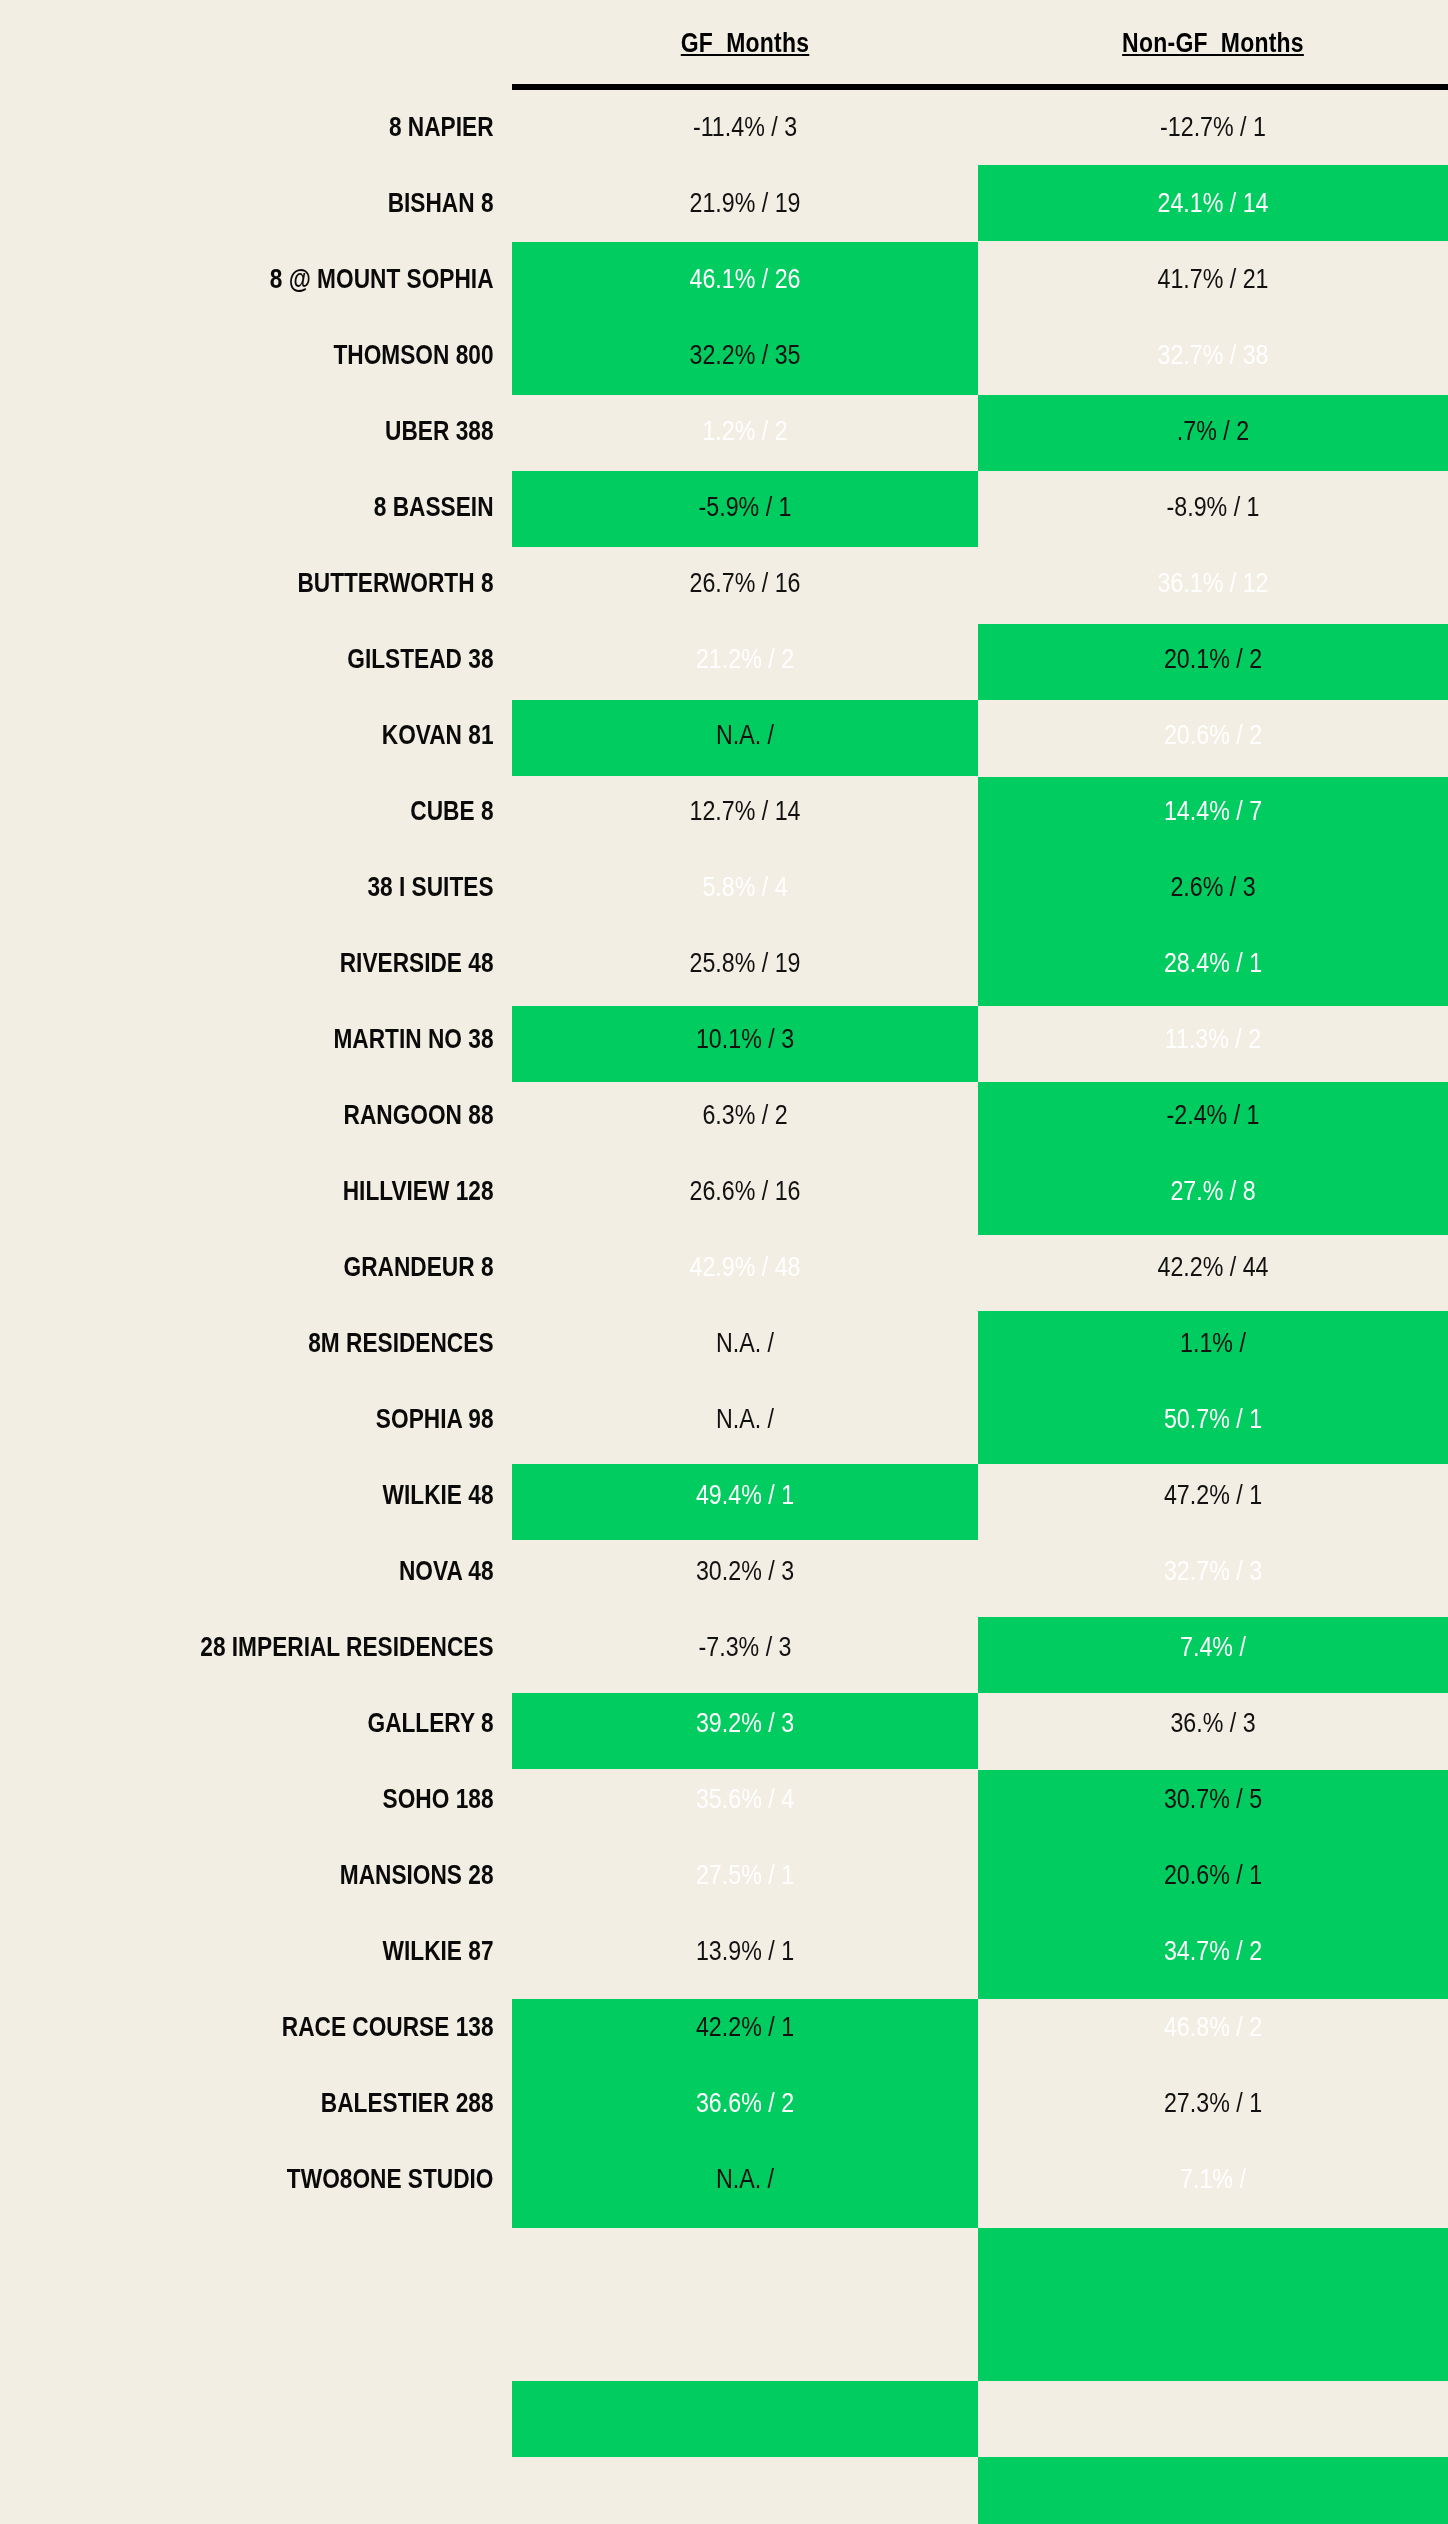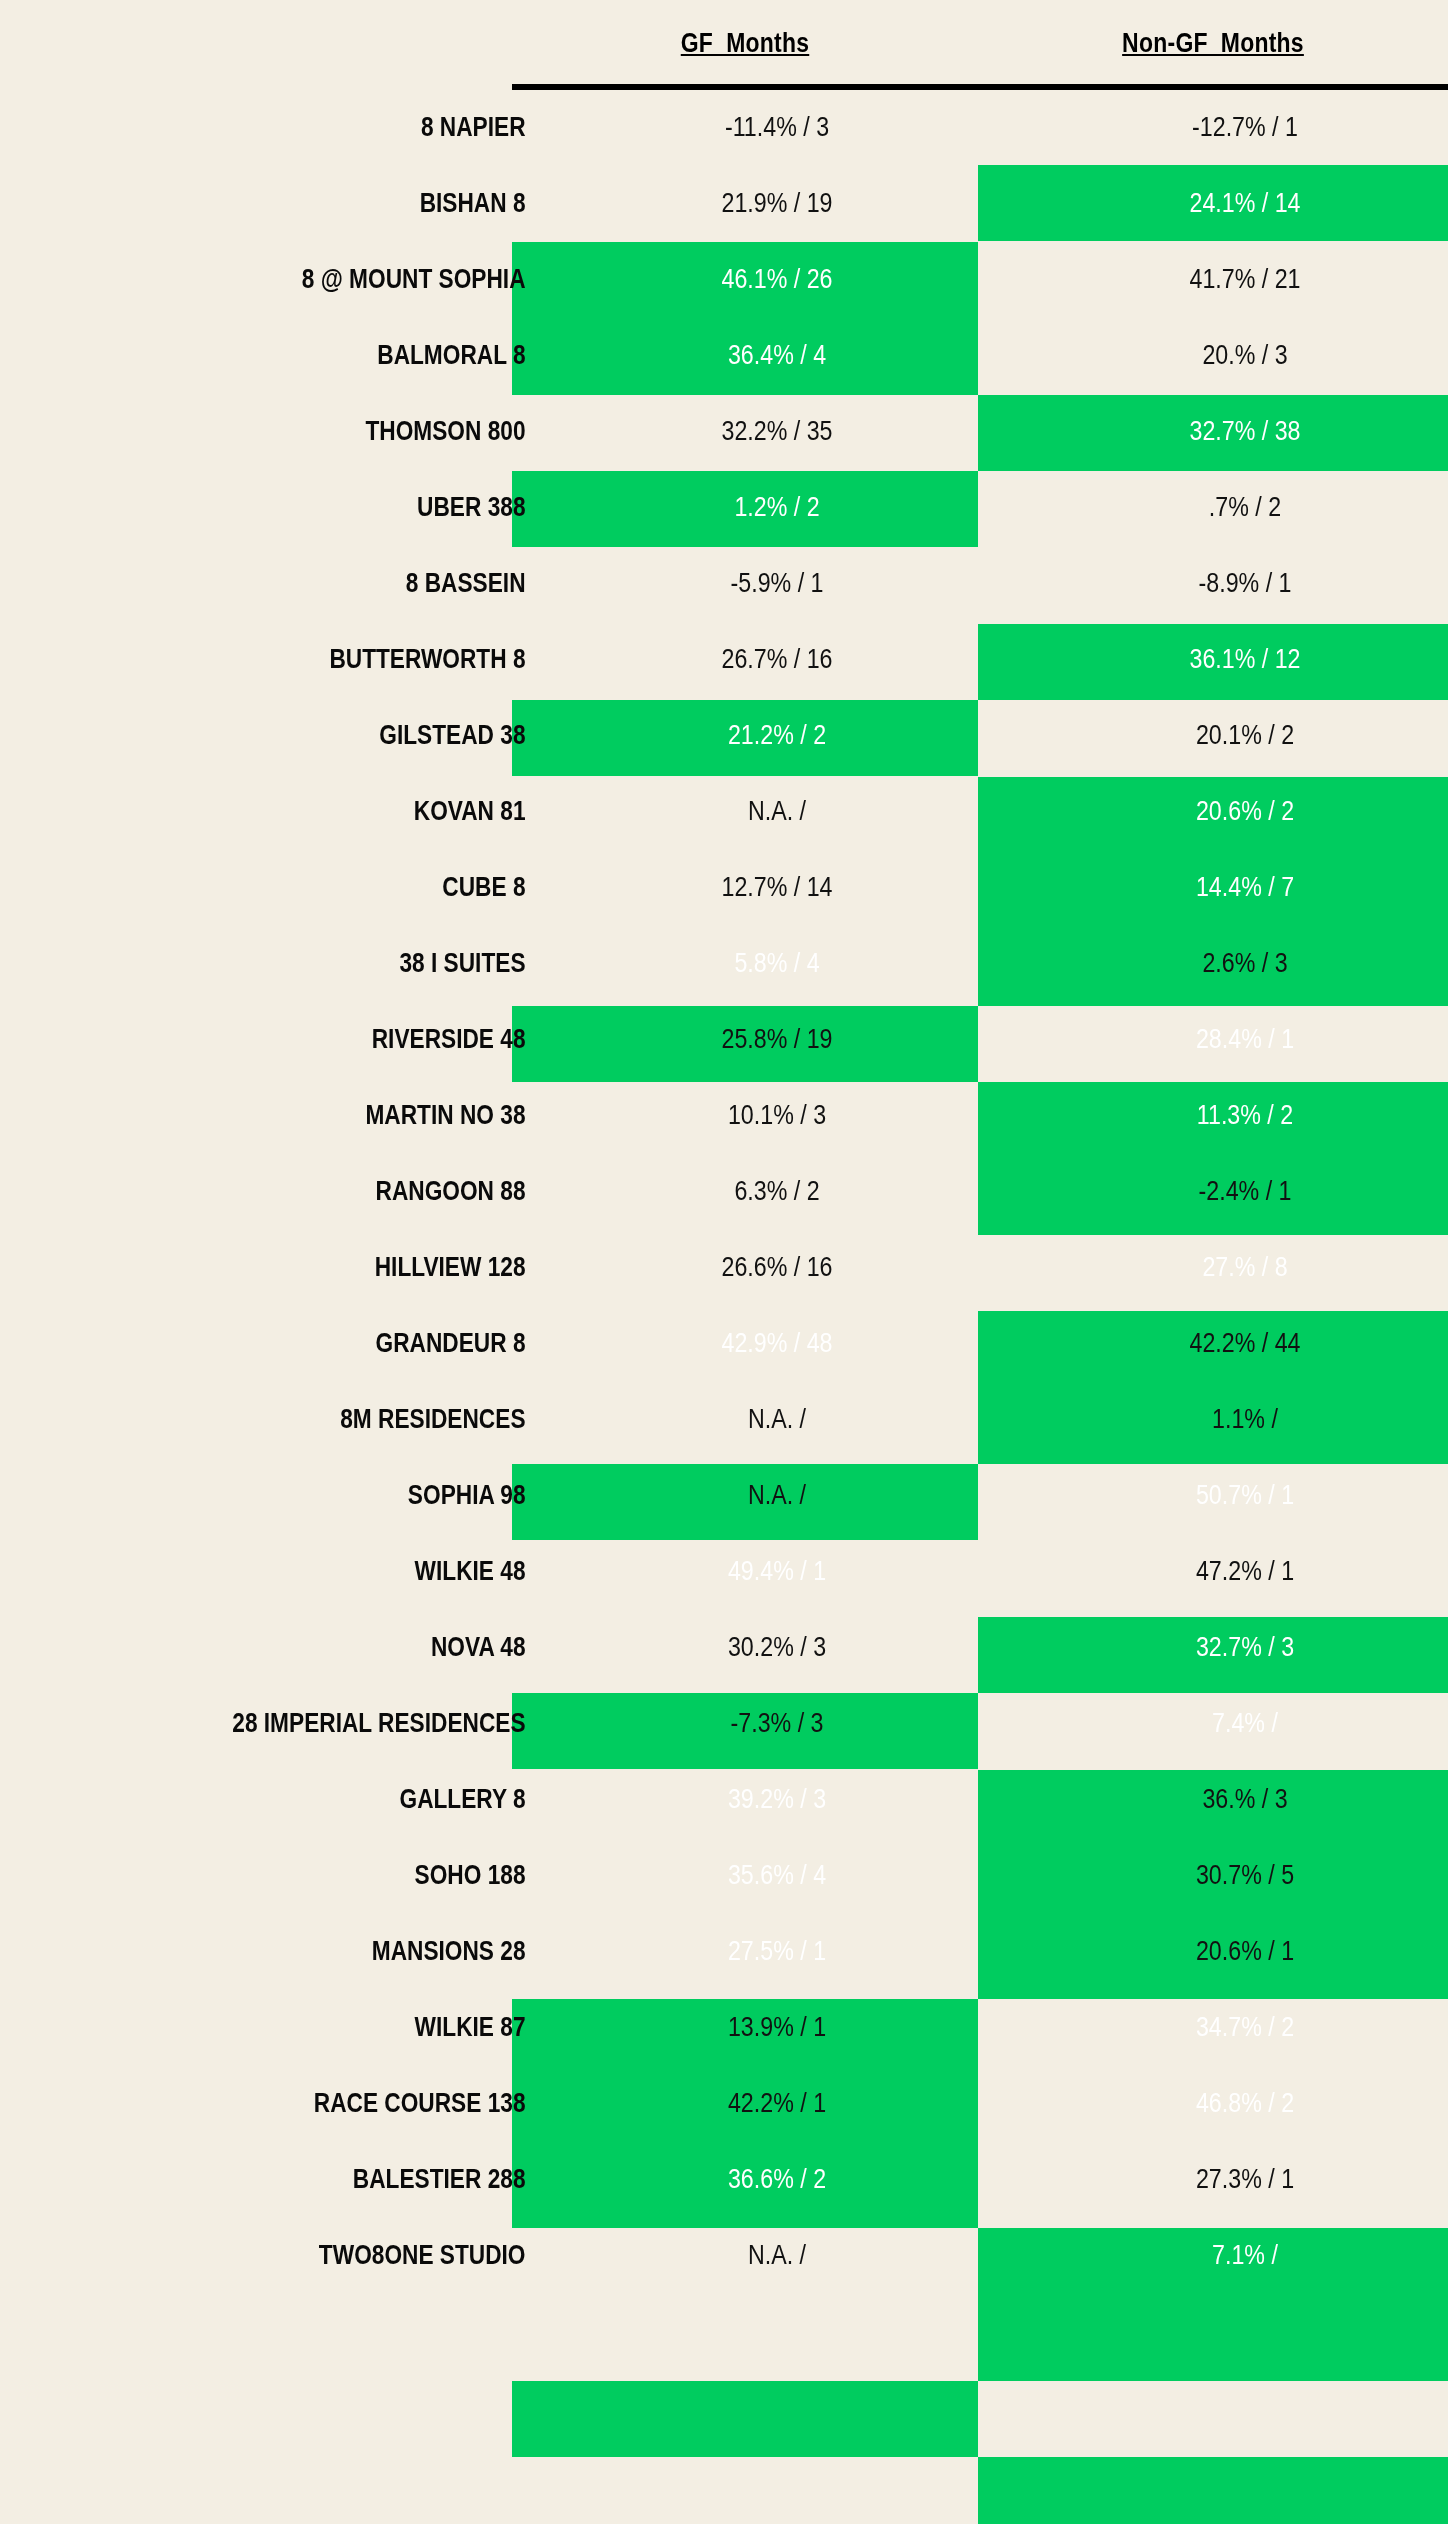--- a/index.html
+++ b/index.html
@@ -60,21 +60,20 @@
     position: absolute;
     background: #00CC5F;
   }
 
   
   .rows {
     position: absolute;
     left: 0;
     top: 89px;
     width: 1297px;
-    margin-left: 32px;
   }
   .row {
     display: grid;
     grid-template-columns: 512px 466px 470px;
     height: 76px;
     align-items: center;
     position: relative;
   }
   .rowlabel {
     text-align: right;
@@ -142,25 +141,20 @@
         <div class="rowlabel">BISHAN 8</div>
         <div class="cell">21.9% / 19</div>
         <div class="cell on-green">24.1% / 14</div>
       </div>
       <div class="row">
         <div class="rowlabel">8 @ MOUNT SOPHIA</div>
         <div class="cell on-green">46.1% / 26</div>
         <div class="cell">41.7% / 21</div>
       </div>
       <div class="row">
-        <div class="rowlabel">BALMORAL 8</div>
-        <div class="cell on-green">36.4% / 4</div>
-        <div class="cell">20.% / 3</div>
-      </div>
-      <div class="row">
         <div class="rowlabel">THOMSON 800</div>
         <div class="cell">32.2% / 35</div>
         <div class="cell on-green">32.7% / 38</div>
       </div>
       <div class="row">
         <div class="rowlabel">UBER 388</div>
         <div class="cell on-green">1.2% / 2</div>
         <div class="cell">.7% / 2</div>
       </div>
       <div class="row">

